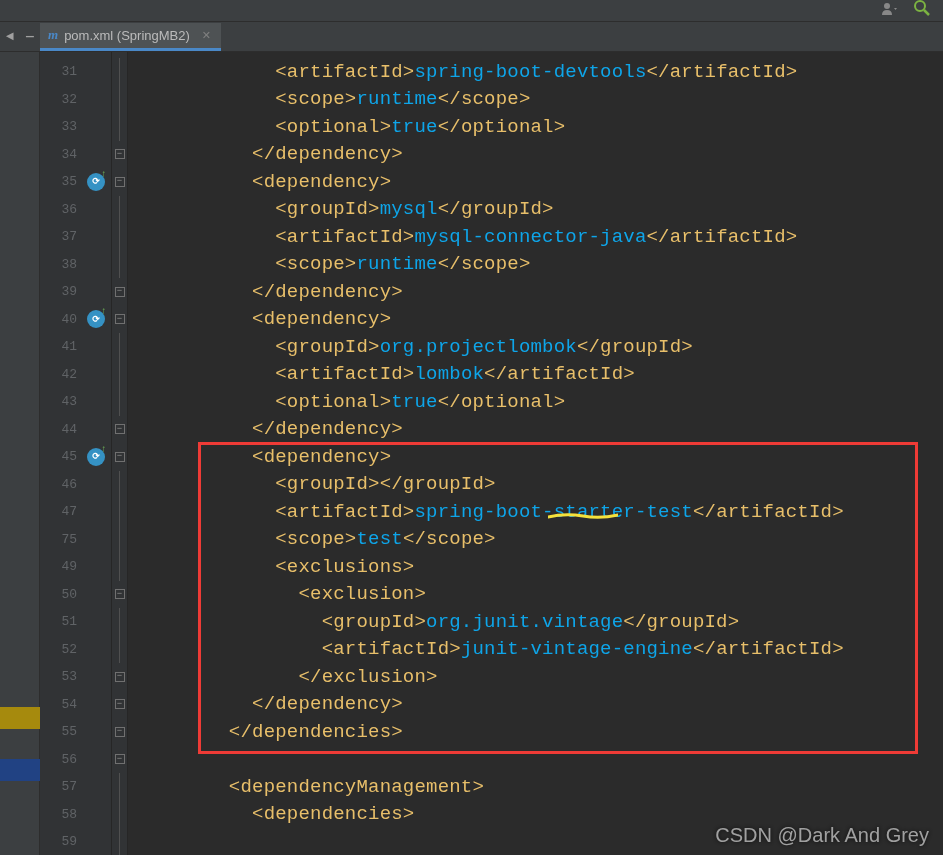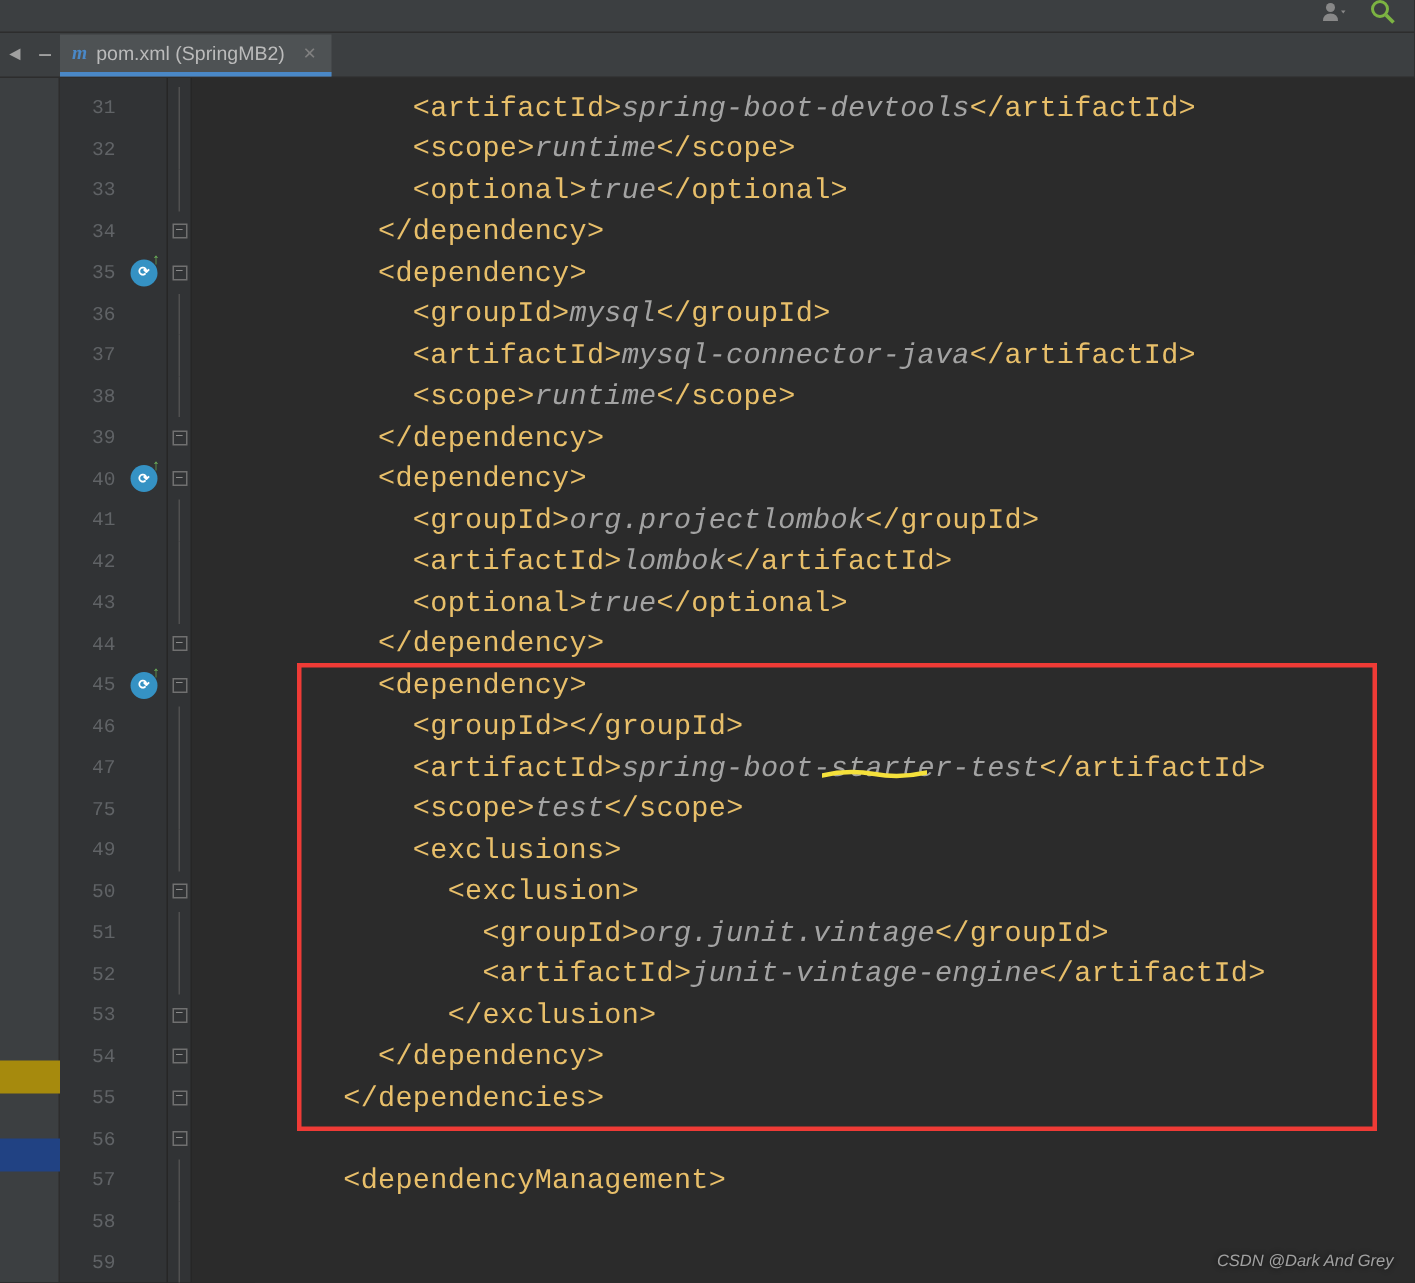--- a/index.html
+++ b/index.html
@@ -175,27 +175,26 @@
     width: 70px;
     height: 8px;
     z-index: 4;
   }
   .watermark {
     position: absolute;
     right: 14px;
     bottom: 8px;
     color: #c8c8c8;
     font-family: -apple-system, "Segoe UI", sans-serif;
-    font-size: 11px;
-    font-style: italic;
+    font-size: 20px;
     opacity: 0.75;
     text-shadow: 0 0 4px #000;
   }
   .tag   { color: #e8bf6a; }
-  .text  { color: #a3a3a3; font-style: italic; }
+  .text  { color: #0ea5e9; }
 </style>
 </head>
 <body>
 
 <div class="topbar">
   <span class="topbar-icon">
     <svg width="18" height="14" viewBox="0 0 18 14">
         <circle cx="6" cy="4" r="3" fill="#888"></circle>
         <path d="M1 13 Q1 8 6 8 Q11 8 11 13 Z" fill="#888"></path>
         <path d="M13 6 l3 0 l-1.5 2 Z" fill="#888"></path>
@@ -369,16 +368,17 @@
       <div class="code-line">&nbsp;&nbsp;&nbsp;&nbsp;&nbsp;&nbsp;&nbsp;&nbsp;&nbsp;&nbsp;&nbsp;&nbsp;<span class="tag">&lt;scope&gt;</span><span class="text">test</span><span class="tag">&lt;/scope&gt;</span></div>
       <div class="code-line">&nbsp;&nbsp;&nbsp;&nbsp;&nbsp;&nbsp;&nbsp;&nbsp;&nbsp;&nbsp;&nbsp;&nbsp;<span class="tag">&lt;exclusions&gt;</span></div>
       <div class="code-line">&nbsp;&nbsp;&nbsp;&nbsp;&nbsp;&nbsp;&nbsp;&nbsp;&nbsp;&nbsp;&nbsp;&nbsp;&nbsp;&nbsp;<span class="tag">&lt;exclusion&gt;</span></div>
       <div class="code-line">&nbsp;&nbsp;&nbsp;&nbsp;&nbsp;&nbsp;&nbsp;&nbsp;&nbsp;&nbsp;&nbsp;&nbsp;&nbsp;&nbsp;&nbsp;&nbsp;<span class="tag">&lt;groupId&gt;</span><span class="text">org.junit.vintage</span><span class="tag">&lt;/groupId&gt;</span></div>
       <div class="code-line">&nbsp;&nbsp;&nbsp;&nbsp;&nbsp;&nbsp;&nbsp;&nbsp;&nbsp;&nbsp;&nbsp;&nbsp;&nbsp;&nbsp;&nbsp;&nbsp;<span class="tag">&lt;artifactId&gt;</span><span class="text">junit-vintage-engine</span><span class="tag">&lt;/artifactId&gt;</span></div>
       <div class="code-line">&nbsp;&nbsp;&nbsp;&nbsp;&nbsp;&nbsp;&nbsp;&nbsp;&nbsp;&nbsp;&nbsp;&nbsp;&nbsp;&nbsp;<span class="tag">&lt;/exclusion&gt;</span></div>
       <div class="code-line">&nbsp;&nbsp;&nbsp;&nbsp;&nbsp;&nbsp;&nbsp;&nbsp;&nbsp;&nbsp;<span class="tag">&lt;/dependency&gt;</span></div>
       <div class="code-line">&nbsp;&nbsp;&nbsp;&nbsp;&nbsp;&nbsp;&nbsp;&nbsp;<span class="tag">&lt;/dependencies&gt;</span></div>
       <div class="code-line"></div>
       <div class="code-line">&nbsp;&nbsp;&nbsp;&nbsp;&nbsp;&nbsp;&nbsp;&nbsp;<span class="tag">&lt;dependencyManagement&gt;</span></div>
+      <div class="code-line">&nbsp;&nbsp;&nbsp;&nbsp;&nbsp;&nbsp;&nbsp;&nbsp;&nbsp;&nbsp;<span class="tag">&lt;dependencies&gt;</span></div>
     </div>
 </div>
 
 <div class="watermark">CSDN @Dark And Grey</div>
 
 </body></html>

